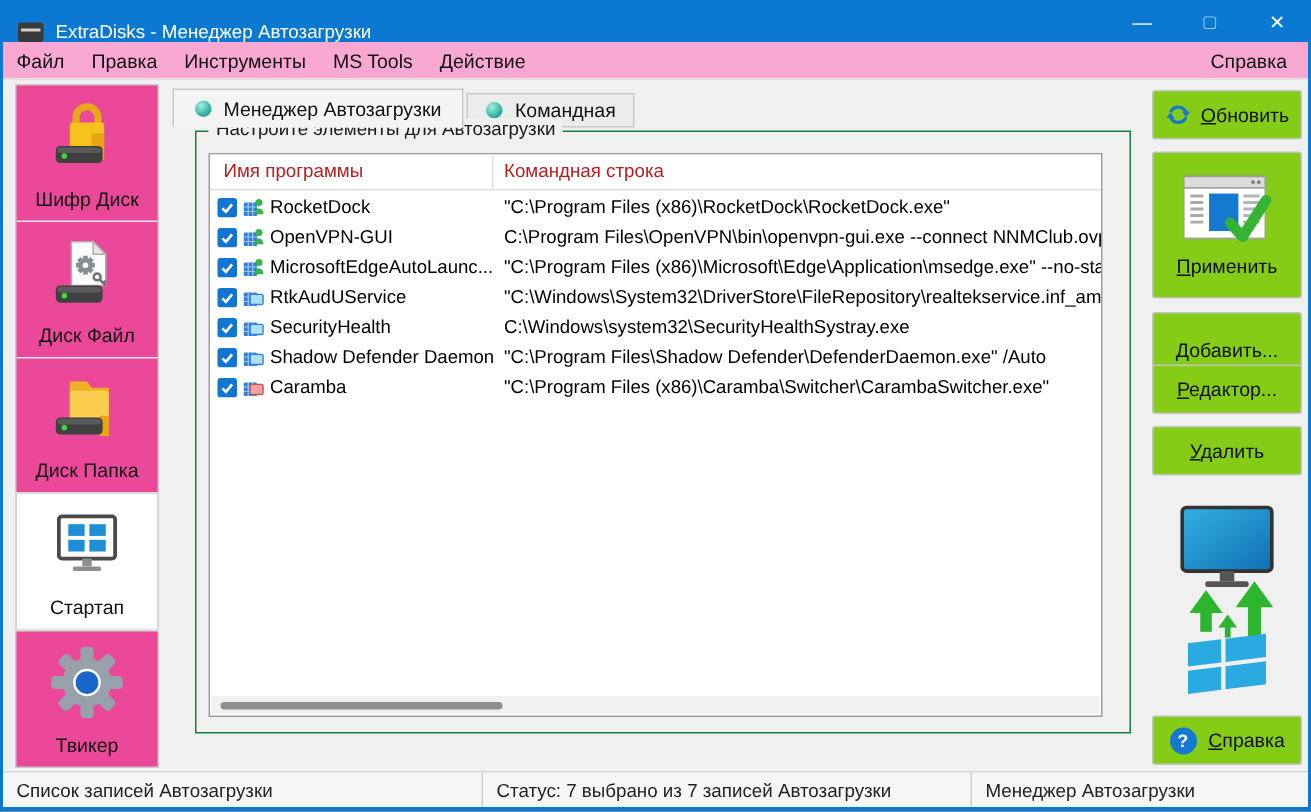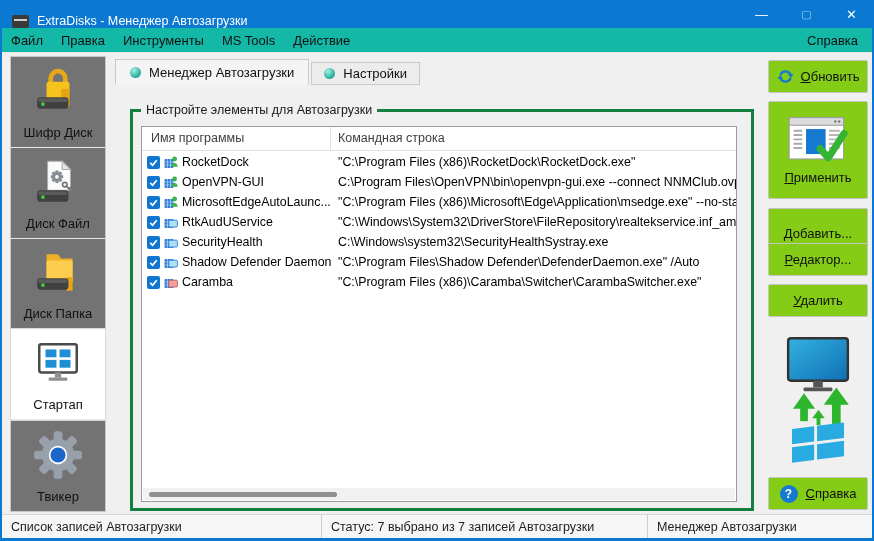--- a/index.html
+++ b/index.html
@@ -8,44 +8,44 @@
           border-left:2px solid #0b79d2;border-right:2px solid #0b79d2;border-bottom:3px solid #0b79d2;}
   
   .titlebar{position:absolute;top:0;left:-2px;right:-2px;height:28px;background:#0b79d2;display:flex;align-items:flex-end;color:#fff;}
   .app-ico{width:17px;height:13px;margin:0 8px 0 12px;background:#3a3a3a;border-radius:2px;position:relative;}
   .app-ico::after{content:"";position:absolute;left:2px;right:2px;top:4px;height:2px;background:#cfcfcf;}
   .title-text{font-size:12.5px;}
   .win-controls{margin-left:auto;display:flex;height:100%;}
   .win-btn{width:45px;height:100%;display:flex;align-items:center;justify-content:center;font-size:13px;color:#fff;cursor:default;}
   .win-btn.max{color:#9fd0f5;font-size:11px;}
   
-  .menubar{position:absolute;top:28px;left:0;right:0;height:25px;background:#14b8a6;display:flex;align-items:center;border-bottom:1px solid #e7e7e7;}
+  .menubar{position:absolute;top:28px;left:0;right:0;height:25px;background:#f9a8d4;display:flex;align-items:center;border-bottom:1px solid #e7e7e7;}
   .menu-item{padding:0 9px;font-size:13px;color:#111;height:100%;display:flex;align-items:center;}
   .menu-item.right{margin-left:auto;padding-right:14px;}
   
   .content{position:absolute;top:53px;left:0;right:0;height:461px;}
   
-  .sidebar{position:absolute;left:8px;top:3px;width:96px;height:456px;background:#737373;border:1px solid #c9c9c9;}
+  .sidebar{position:absolute;left:8px;top:3px;width:96px;height:456px;background:#ec4899;border:1px solid #c9c9c9;}
   .side-item{height:90.8px;display:flex;flex-direction:column;align-items:center;justify-content:flex-end;padding-bottom:7px;border-bottom:1px solid #e6e6e6;}
   .side-item:last-child{border-bottom:none;}
   .side-item .icn{flex:1;display:flex;align-items:center;justify-content:center;}
   .side-item .lbl{font-size:13px;color:#111;}
   .side-item.active{background:#fff;outline:1px solid #d8d8d8;}
   
   .tabs{position:absolute;left:113px;top:6px;display:flex;align-items:flex-end;height:26px;}
   .tab{display:flex;align-items:center;gap:8px;font-size:13px;color:#111;border:1px solid #c9c9c9;padding:0 12px;}
   .tab.active{height:26px;background:#f4f4f4;border-bottom-color:#f4f4f4;z-index:2;padding:0 14px;}
   .tab.inactive{height:23px;background:#ececec;margin-left:2px;}
   .tab-dot{width:11px;height:11px;border-radius:50%;background:radial-gradient(circle at 35% 30%,#9ff0e4,#27a899 70%);}
   
-  .groupbox{position:absolute;left:128px;top:56px;width:624px;height:402px;border:3px solid #15803d;}
+  .groupbox{position:absolute;left:128px;top:34px;width:624px;height:402px;border:1px solid #15803d;}
   .groupbox>.gb-label{position:absolute;top:-9px;left:8px;background:#f0f0f0;padding:0 5px;font-size:12.5px;color:#1a1a1a;}
   
   .listview{position:absolute;left:8px;top:14px;width:596px;height:376px;background:#fff;border:1px solid #9a9a9a;}
-  .lv-header{position:absolute;top:0;left:0;right:0;height:24px;background:#fff;border-bottom:1px solid #e0e0e0;display:flex;font-size:12.5px;color:#404040;}
+  .lv-header{position:absolute;top:0;left:0;right:0;height:24px;background:#fff;border-bottom:1px solid #e0e0e0;display:flex;font-size:12.5px;color:#b91c1c;}
   .lv-h1{width:189px;padding:4px 0 0 9px;border-right:1px solid #e0e0e0;}
   .lv-h2{flex:1;padding:4px 0 0 7px;}
   .lv-rows{position:absolute;top:25px;left:0;right:0;}
   .lv-row{height:20px;display:flex;align-items:center;font-size:12.4px;color:#000;}
   .cell-name{width:189px;display:flex;align-items:center;gap:4px;padding-left:5px;overflow:hidden;white-space:nowrap;flex:none;}
   .cell-cmd{flex:1;overflow:hidden;white-space:nowrap;padding-left:7px;}
   .cbx{width:13px;height:13px;background:#1076d2;border-radius:2px;flex:none;display:flex;align-items:center;justify-content:center;}
   .rico{width:14px;height:14px;flex:none;}
   .lv-scroll{position:absolute;left:1px;right:1px;bottom:1px;height:12px;background:#f1f1f1;}
   .lv-thumb{position:absolute;left:6px;top:3.5px;width:188px;height:5px;border-radius:3px;background:#8f8f8f;}
@@ -176,21 +176,21 @@
       </div>
     </div>
 
     <div class="tabs">
       <div class="tab active">
         <span class="tab-dot"></span>
         <span>Менеджер Автозагрузки</span>
       </div>
       <div class="tab inactive">
         <span class="tab-dot"></span>
-        <span>Настройки</span>
+        <span>Командная</span>
       </div>
     </div>
 
     <div class="groupbox">
       <span class="gb-label">Настройте элементы для Автозагрузки</span>
 
       <div class="listview">
         <div class="lv-header">
           <span class="lv-h1">Имя программы</span>
           <span class="lv-h2">Командная строка</span>

